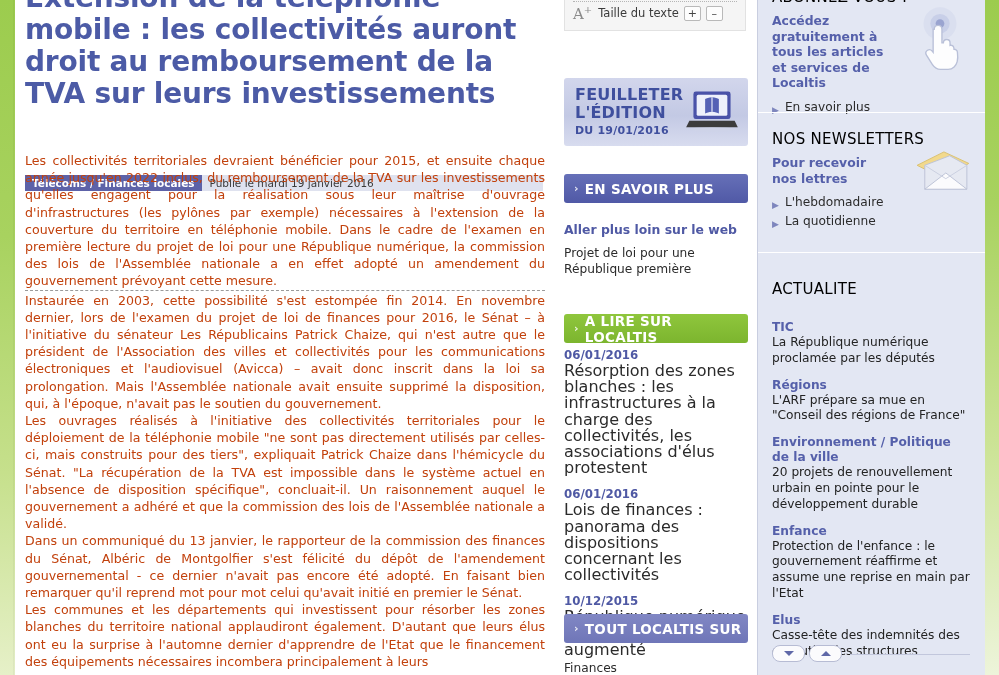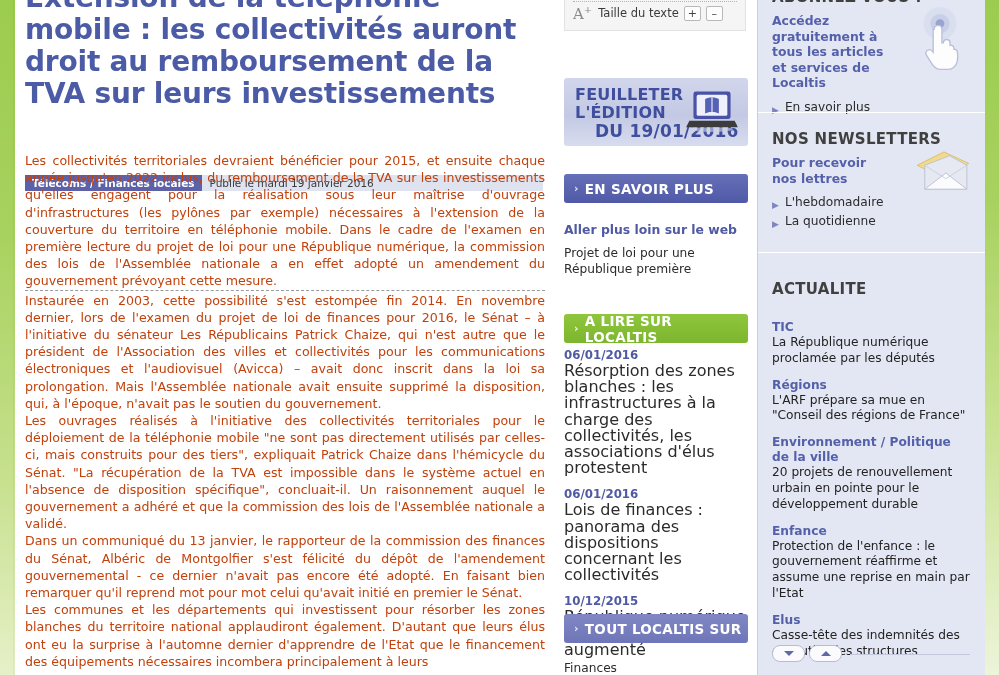--- a/index.html
+++ b/index.html
@@ -150,21 +150,21 @@
     overflow: hidden;
     cursor: pointer;
   }
   .feuilleter .ftxt {
     position: absolute; left: 11px; top: 8px;
     color: #3f4f9e;
     font-size: 16px; font-weight: bold;
     line-height: 18px;
     letter-spacing: 0.2px;
   }
-  .feuilleter .ftxt .small { font-size: 17px; margin-left: 20px; }
+  .feuilleter .ftxt .small { font-size: 11px; }
   .laptop {
     position: absolute; right: 10px; top: 12px;
     width: 52px; height: 42px;
   }
 
   .sec-header {
     position: absolute; left: 8px;
     width: 184px; height: 29px;
     border-radius: 3px;
     color: #ffffff;
@@ -192,21 +192,21 @@
   .news-item { margin-bottom: 11px; cursor: pointer; }
   .news-date {
     color: #4f59a4; font-size: 11.8px; font-weight: bold;
     margin-bottom: 1px;
   }
   .news-title { color: #2b2b2b; font-size: 16px; line-height: 16.2px; }
 
   
   .r-block { position: absolute; left: 14px; width: 200px; }
   .r-title {
-    color: #404040; font-size: 15px; font-weight: bold;
+    color: #000000; font-size: 15px; font-weight: normal;
     letter-spacing: 0.3px; margin-bottom: 7px;
   }
   .r-sub {
     color: #5560aa; font-size: 12.4px; font-weight: bold;
     line-height: 15.5px; margin-bottom: 8px;
   }
   .r-li {
     display: flex; align-items: flex-start;
     color: #2b2b2b; font-size: 12.2px; line-height: 17px;
     margin-bottom: 2px; cursor: pointer;

